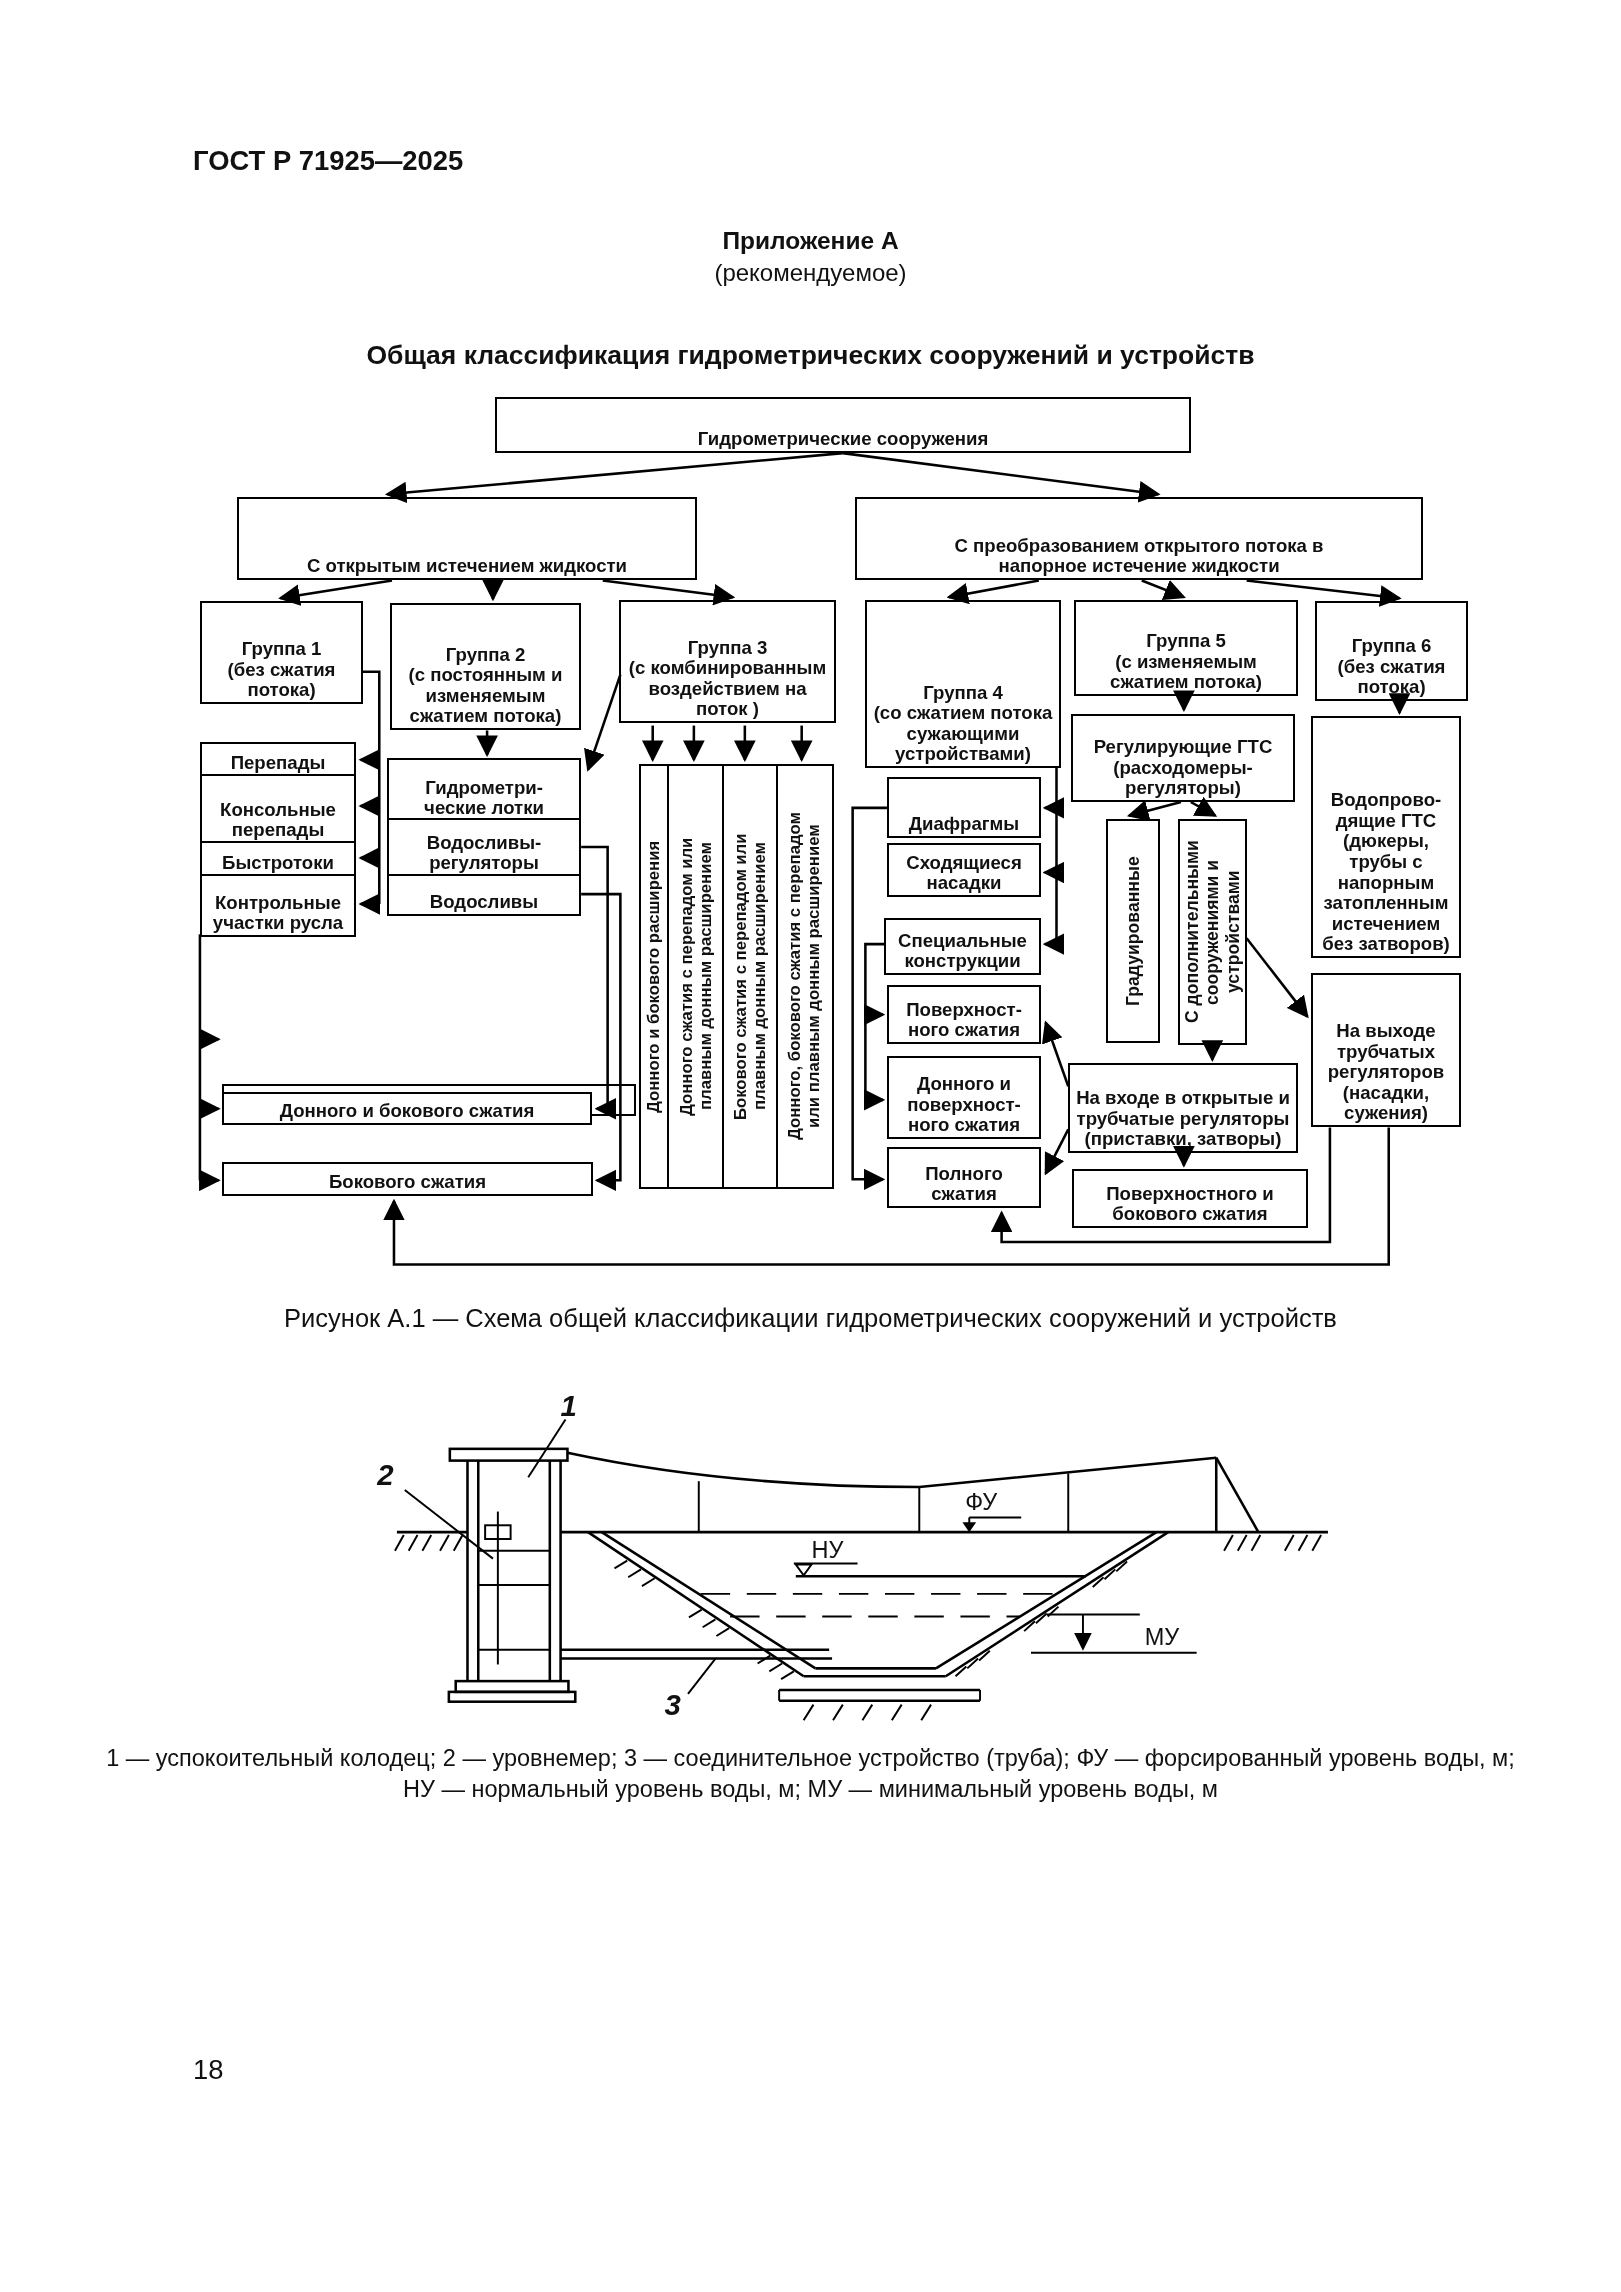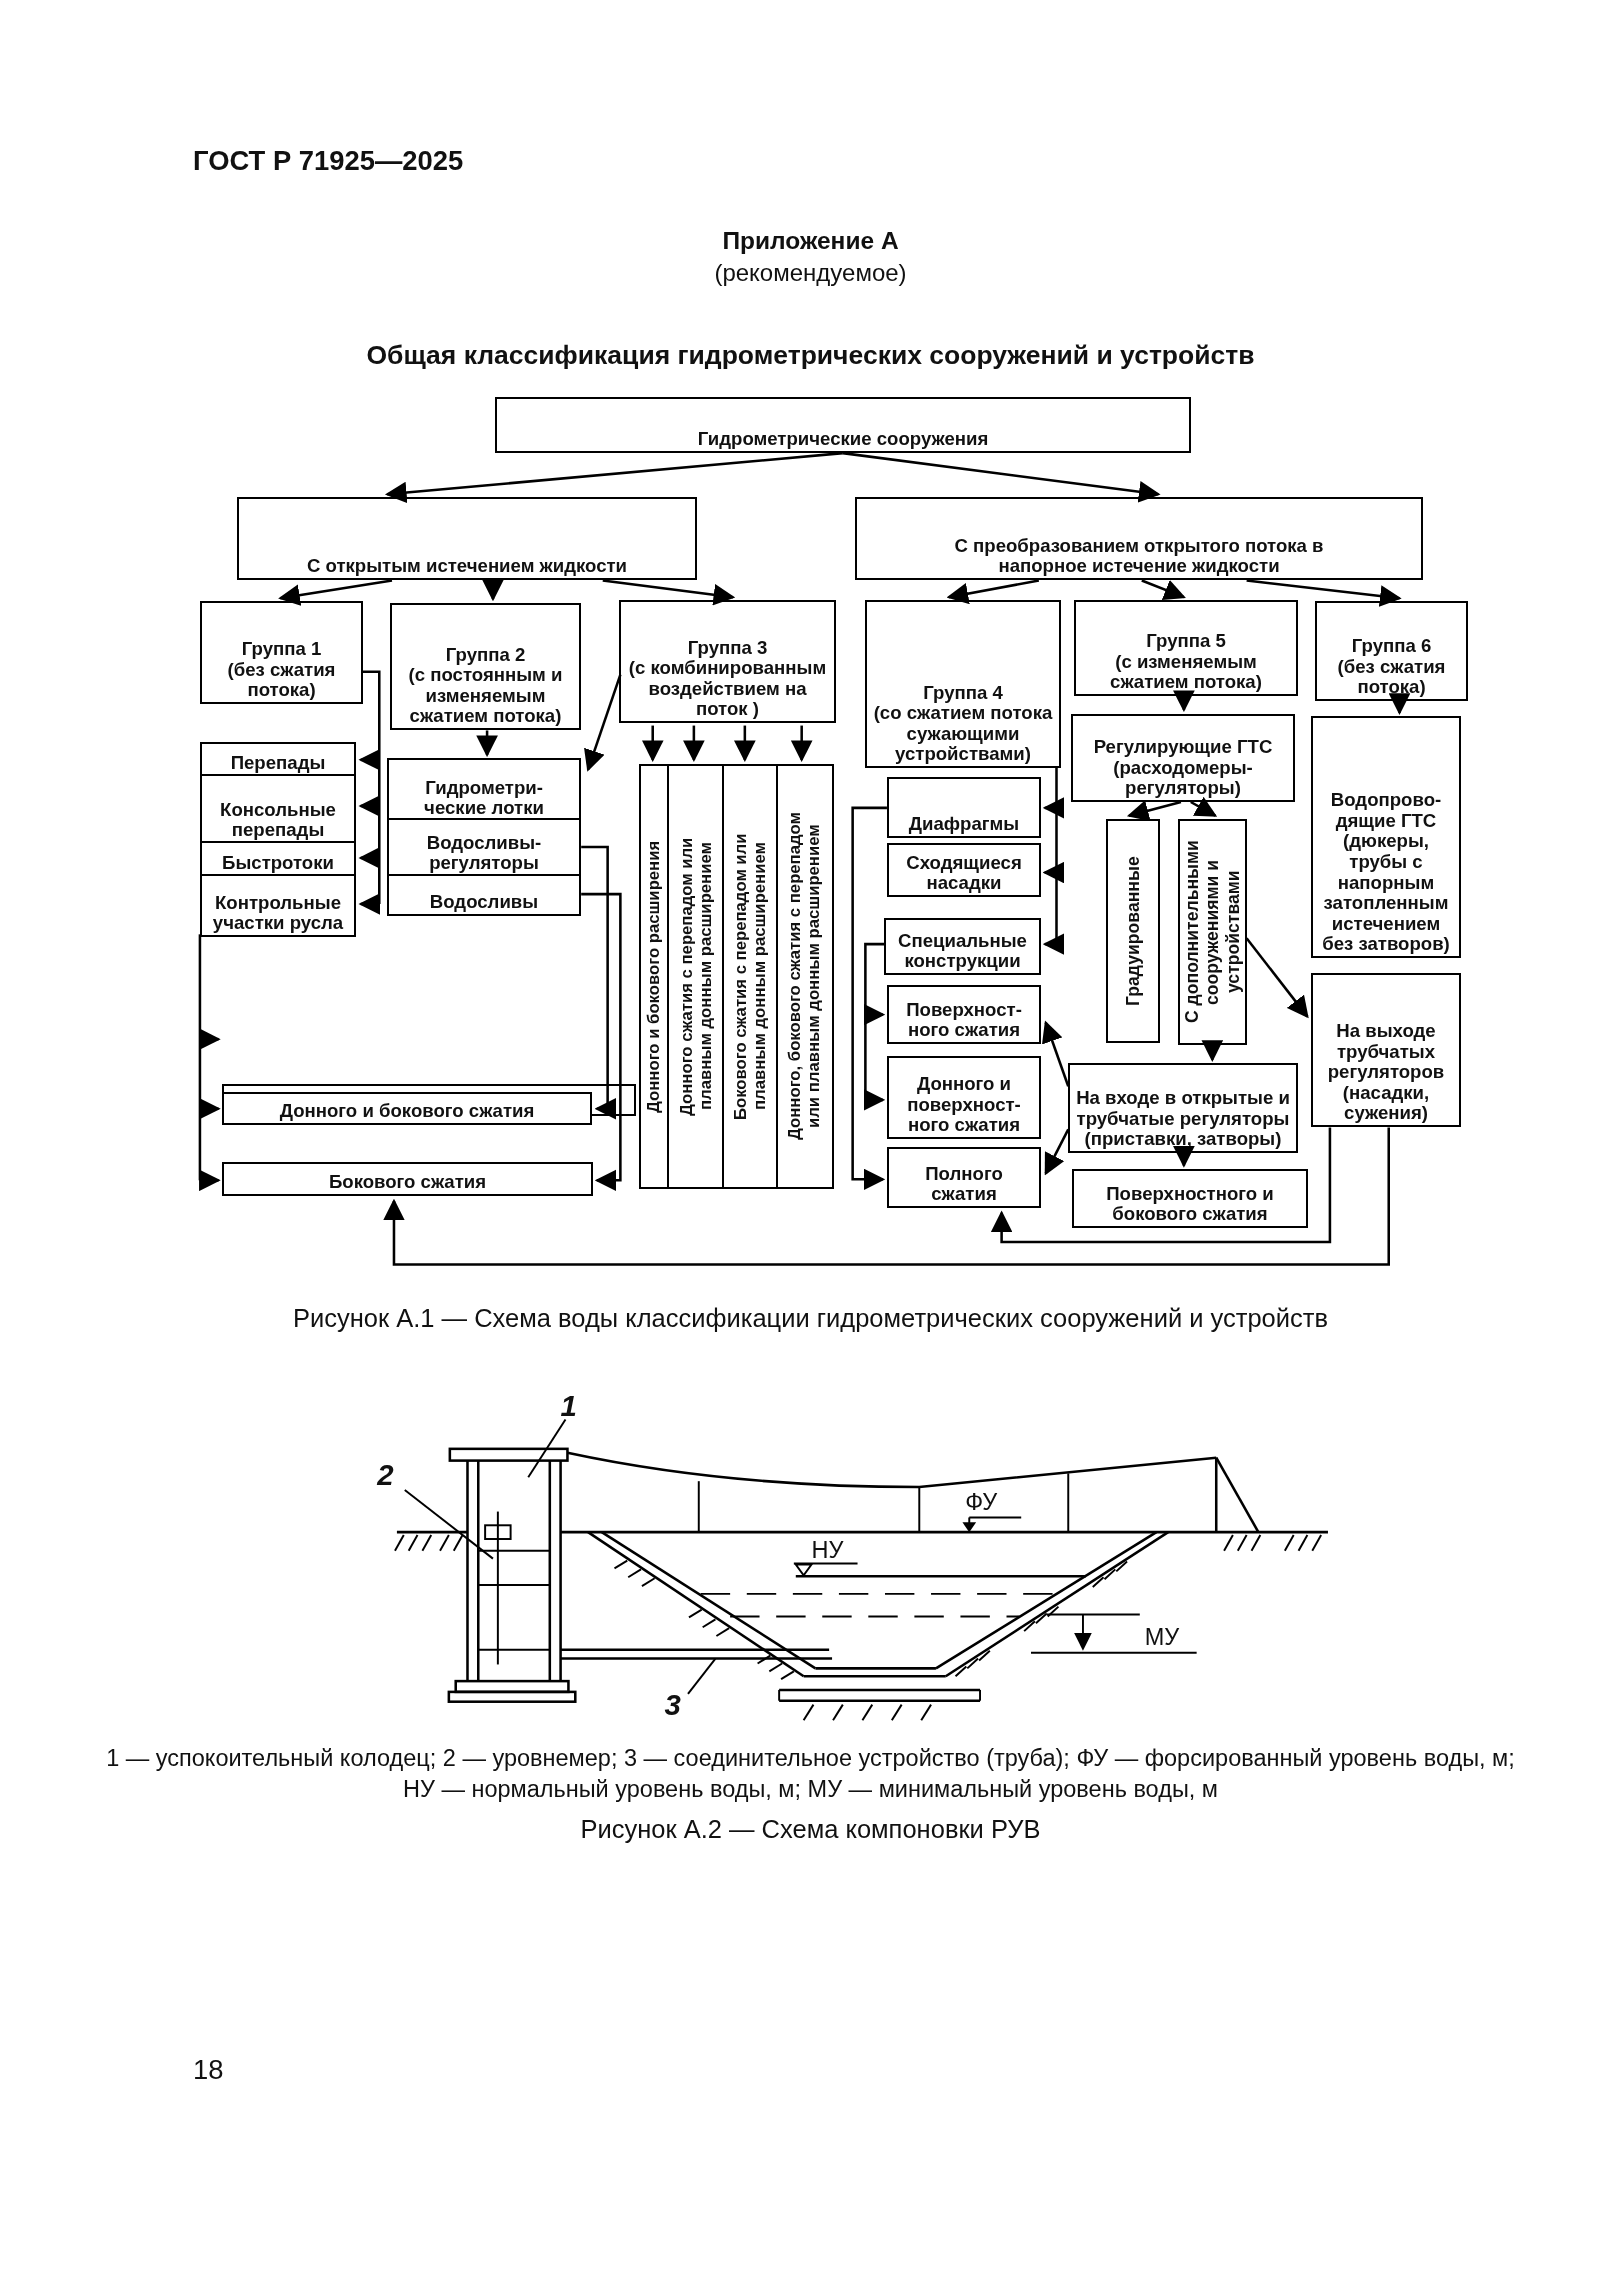--- a/index.html
+++ b/index.html
@@ -341,20 +341,19 @@
 
       <text class="dwg-num" x="572" y="1445">1</text>
       <text class="dwg-num" x="385" y="1515">2</text>
       <text class="dwg-num" x="678" y="1750">3</text>
       <text class="dwg-lvl" x="985" y="1540">ФУ</text>
       <text class="dwg-lvl" x="828" y="1589">НУ</text>
       <text class="dwg-lvl" x="1168" y="1678">МУ</text>
     </g>
   </svg>
 
-  <div class="cline cap1">Рисунок А.1 — Схема воды классификации гидрометрических сооружений и устройств</div>
+  <div class="cline cap1">Рисунок А.1 — Схема общей классификации гидрометрических сооружений и устройств</div>
   <div class="cline legend1">1 — успокоительный колодец; 2 — уровнемер; 3 — соединительное устройство (труба); ФУ — форсированный уровень воды, м;</div>
   <div class="cline legend2">НУ — нормальный уровень воды, м; МУ — минимальный уровень воды, м</div>
-  <div class="cline cap2">Рисунок А.2 — Схема компоновки РУВ</div>
   <div class="pagenum">18</div>
 
 </div>
 
 
 </body></html>

